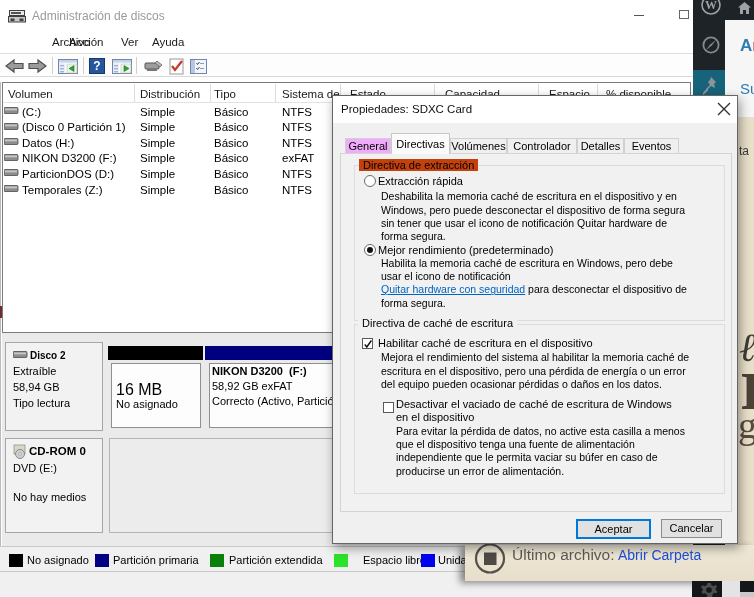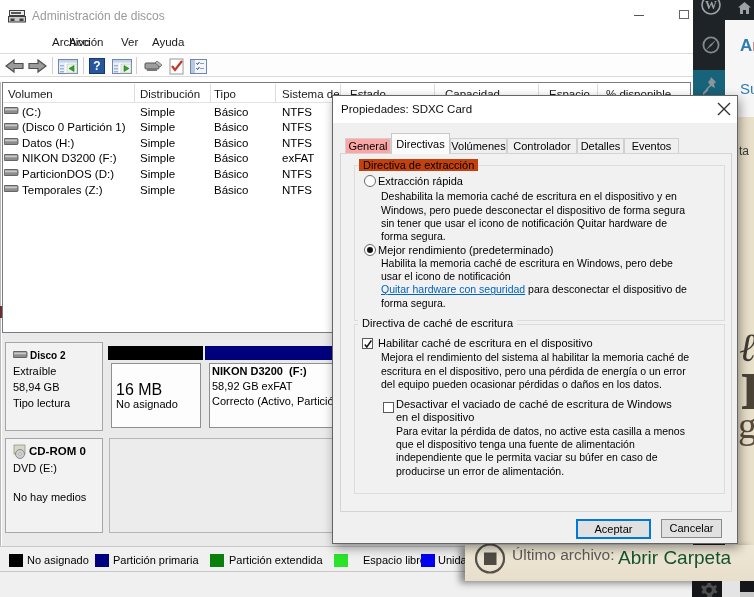--- a/index.html
+++ b/index.html
@@ -235,38 +235,38 @@
   <div class="abs" style="left:0;top:571px;width:693px;height:1px;background:#c9c9c9;"></div>
   <div class="abs" style="left:0;top:572px;width:693px;height:25px;background:#f0f0f0;"></div>
 </div>
 
 <div class="abs" style="left:465px;top:545px;width:289px;height:36px;background:linear-gradient(180deg,#efe8d6,#e7decb);box-shadow:-5px 2px 7px rgba(0,0,0,0.45);"></div>
 <svg class="abs" style="left:474px;top:543px;" width="32" height="32" viewBox="0 0 32 32">
   <circle cx="16" cy="15.5" r="14" fill="none" stroke="#55514a" stroke-width="2.2"></circle>
   <rect x="10" y="9.5" width="12.5" height="12.5" fill="#4e4a44"></rect>
 </svg>
 <div class="abs" style="left:512px;top:545.5px;font-size:15.5px;color:#5d5a55;">Último archivo:</div>
-<div class="abs" style="left:618px;top:547px;font-size:19px;color:#14532d;">Abrir Carpeta</div>
+<div class="abs" style="left:618px;top:547px;font-size:14px;color:#1d4ed8;">Abrir Carpeta</div>
 
 <div class="abs" style="left:692px;top:581px;width:62px;height:16px;background:#14161a;"></div>
 <div class="abs" style="left:722px;top:581px;width:18px;height:16px;background:#e4e4e4;"></div>
 <div class="abs" style="left:740px;top:592px;width:14px;height:5px;background:#c9c9c9;"></div>
 <svg class="abs" style="left:700px;top:582px;" width="18" height="15" viewBox="0 0 18 16">
   <path d="M9 1 L11 1 L11.5 3.5 L14 4.5 L16 3 L17.5 5 L16 7 L16.5 9 L18 10 L17 12 L14.5 11.5 L12.5 13.5 L12.5 16 L7 16 L7 13.5 L4.5 12 L2 12.5 L1 10.5 L2.5 9 L2 7 L0.5 5.5 L2 3.5 L4.5 4.5 L7 3 L7.5 1 Z" fill="#4e4e4e"></path>
   <circle cx="9" cy="8.5" r="3" fill="#14161a"></circle>
 </svg>
 
 <div class="abs" style="left:332px;top:95px;width:406px;height:449px;background:#f0f0f0;border:1px solid #656565;box-shadow:2px 4px 10px rgba(0,0,0,0.4);">
   <div class="abs" style="left:0;top:0;width:404px;height:27px;background:#fff;"></div>
   <div class="abs" style="left:8px;top:7px;font-size:11.5px;color:#101010;">Propiedades: SDXC Card</div>
   <svg class="abs" style="left:384px;top:6px;" width="14" height="14" viewBox="0 0 14 14">
     <path d="M1 1 L13 13 M13 1 L1 13" stroke="#333" stroke-width="1.4"></path>
   </svg>
 
-  <div class="abs" style="left:12px;top:42px;width:46px;height:15px;background:#fca5a5;border:1px solid #d0d0d0;border-bottom:none;font-size:11px;text-align:center;padding-top:1px;">General</div>
+  <div class="abs" style="left:12px;top:42px;width:46px;height:15px;background:#f0abfc;border:1px solid #d0d0d0;border-bottom:none;font-size:11px;text-align:center;padding-top:1px;">General</div>
   <div class="abs" style="left:117px;top:42px;width:57px;height:15px;background:#efefef;border:1px solid #d0d0d0;border-bottom:none;font-size:11px;text-align:center;padding-top:1px;">Volúmenes</div>
   <div class="abs" style="left:174px;top:42px;width:70px;height:15px;background:#efefef;border:1px solid #d0d0d0;border-bottom:none;font-size:11px;text-align:center;padding-top:1px;">Controlador</div>
   <div class="abs" style="left:244px;top:42px;width:47px;height:15px;background:#efefef;border:1px solid #d0d0d0;border-bottom:none;font-size:11px;text-align:center;padding-top:1px;">Detalles</div>
   <div class="abs" style="left:291px;top:42px;width:55px;height:15px;background:#efefef;border:1px solid #d0d0d0;border-bottom:none;font-size:11px;text-align:center;padding-top:1px;">Eventos</div>
 
   <div class="abs" style="left:7px;top:57px;width:392px;height:359px;background:#f1f1f1;border:1px solid #d4d4d4;"></div>
 
   <div class="abs" style="left:58px;top:36.5px;width:59px;height:21.5px;background:#fbfbfb;border:1px solid #c8c8c8;border-bottom:none;font-size:11px;text-align:center;padding-top:4px;">Directivas</div>
 
   <div class="abs" style="left:21px;top:69px;width:371px;height:156px;border:1px solid #dcdcdc;"></div>

